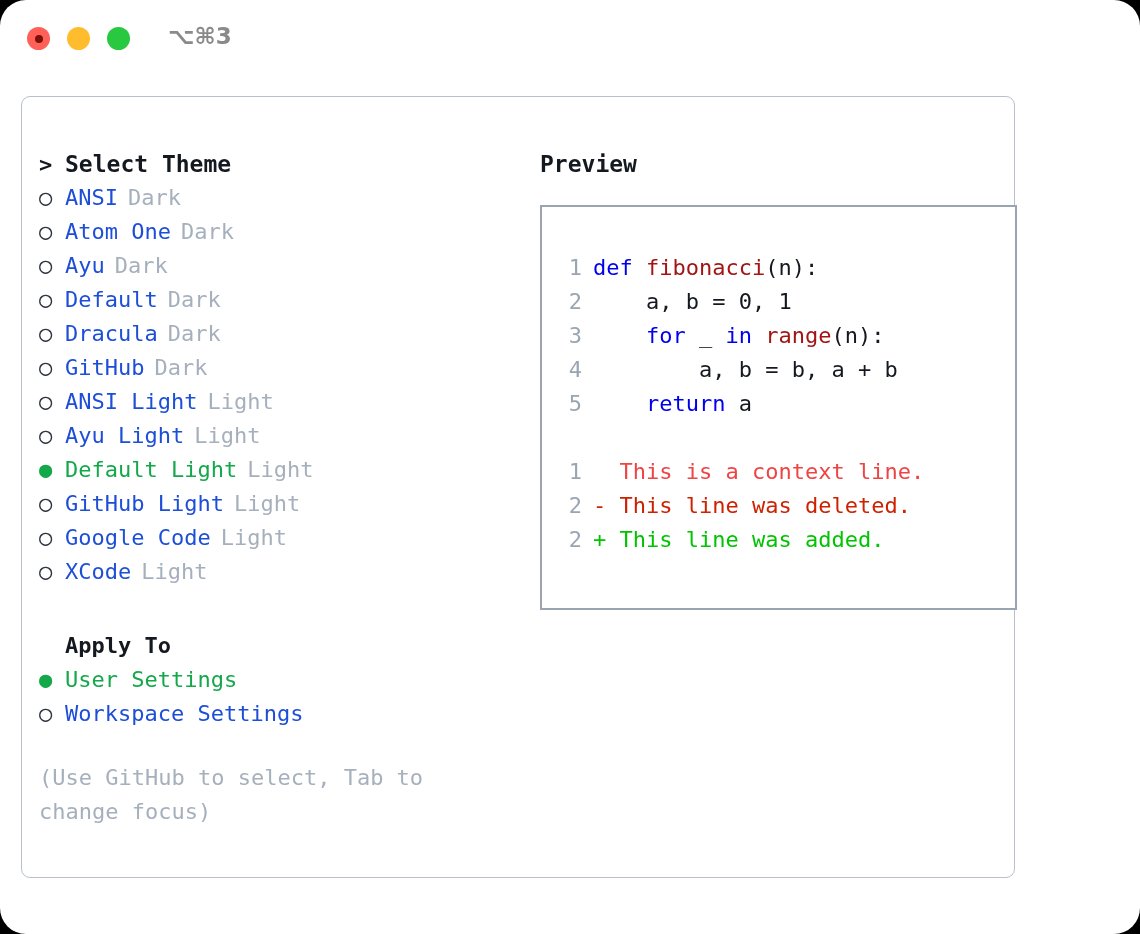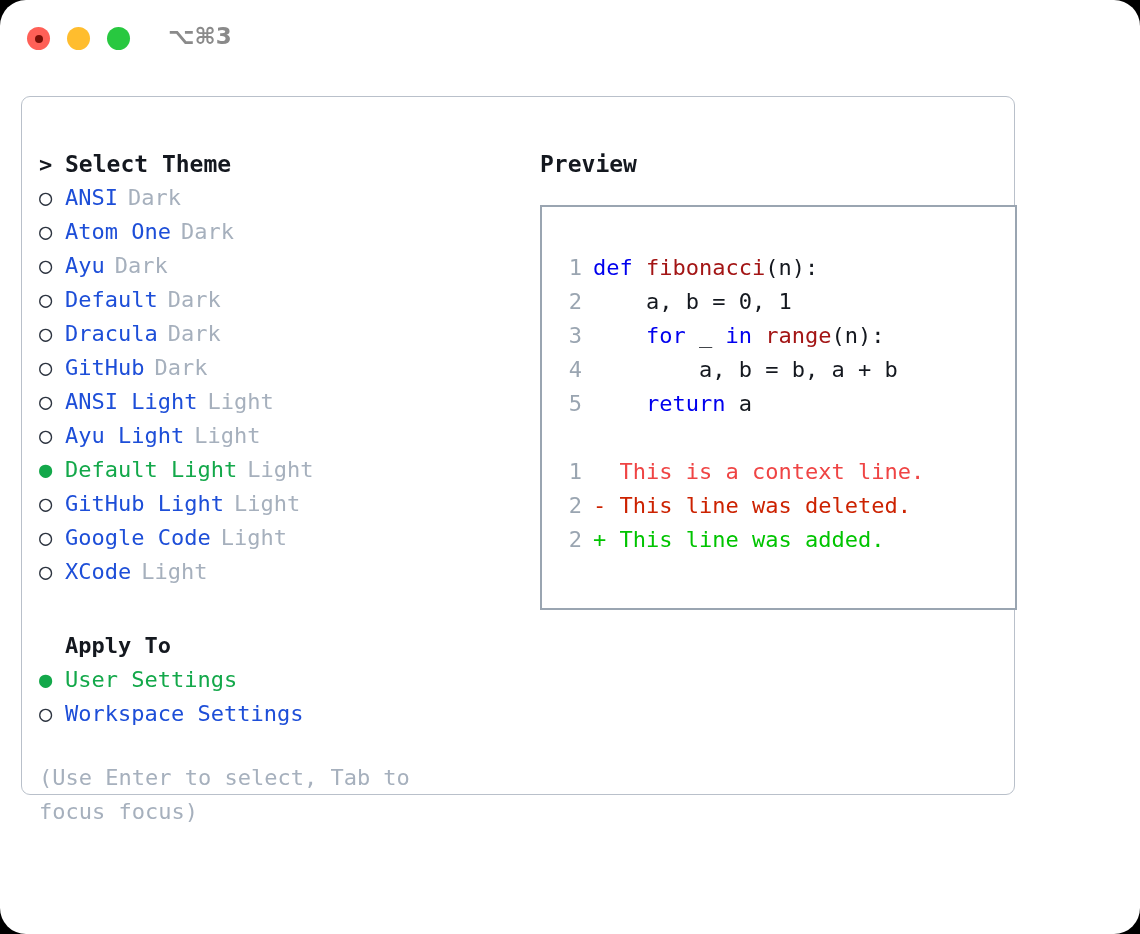--- a/index.html
+++ b/index.html
@@ -60,21 +60,21 @@
     letter-spacing: 0px;
     font-family: "DejaVu Sans", "Liberation Sans", sans-serif;
   }
 
   
   #panel {
     position: absolute;
     left: 21px;
     top: 96px;
     width: 994px;
-    height: 699px;
+    height: 782px;
     box-sizing: border-box;
     border: 1.5px solid #b9c0ca;
     border-radius: 9px;
     background: #ffffff;
   }
 
   
   #theme-picker {
     position: absolute;
     left: 17px;
@@ -200,21 +200,21 @@
         <div class="row"><span class="marker bullet-on">●</span><span class="row-label selected">Default Light</span><span class="row-tag">Light</span></div>
         <div class="row"><span class="marker bullet-off">○</span><span class="row-label">GitHub Light</span><span class="row-tag">Light</span></div>
         <div class="row"><span class="marker bullet-off">○</span><span class="row-label">Google Code</span><span class="row-tag">Light</span></div>
         <div class="row"><span class="marker bullet-off">○</span><span class="row-label">XCode</span><span class="row-tag">Light</span></div>
         <div class="row spacer"></div>
         <div class="row section-head"><span class="marker">&nbsp;</span><span>Apply To</span></div>
         <div class="row"><span class="marker bullet-on">●</span><span class="row-label selected">User Settings</span></div>
         <div class="row"><span class="marker bullet-off">○</span><span class="row-label">Workspace Settings</span></div>
       </div>
 
-    <div id="hint">(Use Enter to select, Tab to focus focus)</div>
+    <div id="hint">(Use GitHub to select, Tab to change focus)</div>
 
     <div id="preview">
       <div id="preview-title">Preview</div>
       <div id="preview-box">
         <div id="code-area"><div class="cline"><span class="lnum">1</span><span class="kw">def </span><span class="fn">fibonacci</span><span class="pl">(n):</span></div><div class="cline"><span class="lnum">2</span><span class="pl">    a, b = 0, 1</span></div><div class="cline"><span class="lnum">3</span><span class="pl">    </span><span class="kw">for</span><span class="pl"> _ </span><span class="kw">in</span><span class="pl"> </span><span class="fn">range</span><span class="pl">(n):</span></div><div class="cline"><span class="lnum">4</span><span class="pl">        a, b = b, a + b</span></div><div class="cline"><span class="lnum">5</span><span class="pl">    </span><span class="kw">return</span><span class="pl"> a</span></div><div class="cline">&nbsp;</div><div class="cline"><span class="lnum">1</span><span class="ctx"> </span><span class="ctx"> This is a context line.</span></div><div class="cline"><span class="lnum">2</span><span class="del">-</span><span class="del"> This line was deleted.</span></div><div class="cline"><span class="lnum">2</span><span class="add">+</span><span class="add"> This line was added.</span></div></div>
       </div>
     </div>
 
   </div>
 </div>

